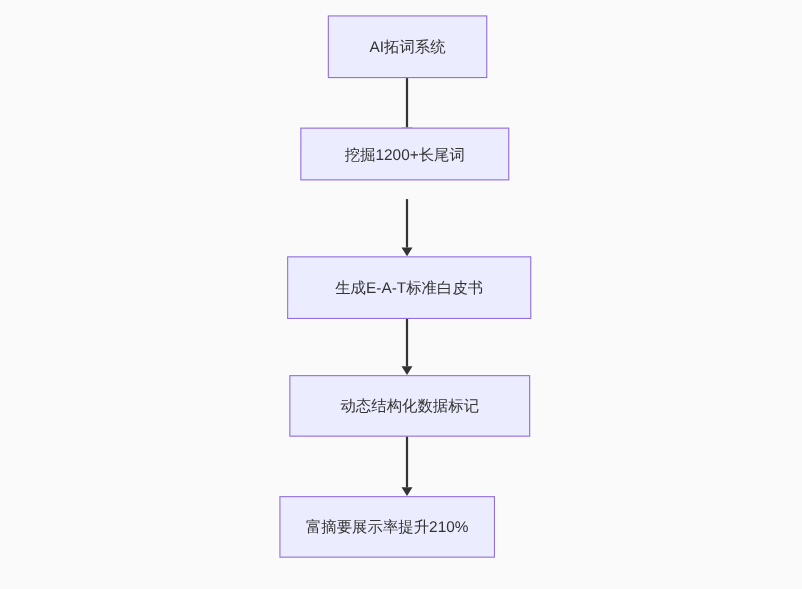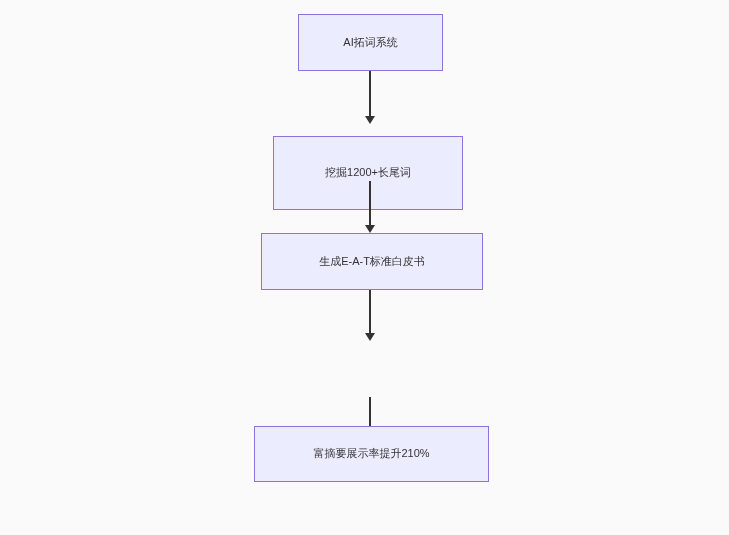--- a/index.html
+++ b/index.html
@@ -17,33 +17,33 @@
   .canvas {
     position: absolute;
     inset: 0;
   }
   .node {
     position: absolute;
     box-sizing: border-box;
     background: var(--node-fill, #ECECFF);
     border: 1px solid var(--node-border, #9370DB);
     color: var(--text, #333333);
-    font-size: 11px;
+    font-size: 14px;
     line-height: 1.2;
     display: flex;
     align-items: center;
     justify-content: center;
     text-align: center;
     white-space: nowrap;
   }
   .n1 { left: 298px; top: 14px;  width: 145px; height: 57px; }
-  .n2 { left: 273px; top: 136px; width: 190px; height: 74px; }
+  .n2 { left: 273px; top: 116px; width: 190px; height: 48px; }
   .n3 { left: 261px; top: 233px; width: 222px; height: 57px; }
   .n4 { left: 263px; top: 341px; width: 219px; height: 56px; }
-  .n5 { left: 254px; top: 426px; width: 235px; height: 56px; }
+  .n5 { left: 254px; top: 451px; width: 196px; height: 56px; }
 
   .arrow {
     position: absolute;
     left: 369px;
     width: 2px;
     background: var(--arrow, #333333);
   }
   .arrow::after {
     content: "";
     position: absolute;
@@ -70,18 +70,19 @@
   <div class="arrow a1"></div>
 
   <div class="node n2">挖掘1200+长尾词</div>
 
   <div class="arrow a2"></div>
 
   <div class="node n3">生成E-A-T标准白皮书</div>
 
   <div class="arrow a3"></div>
 
+  <div class="node n4">动态结构化数据标记</div>
 
   <div class="arrow a4"></div>
 
   <div class="node n5">富摘要展示率提升210%</div>
 
 </div>
 
 </body></html>

